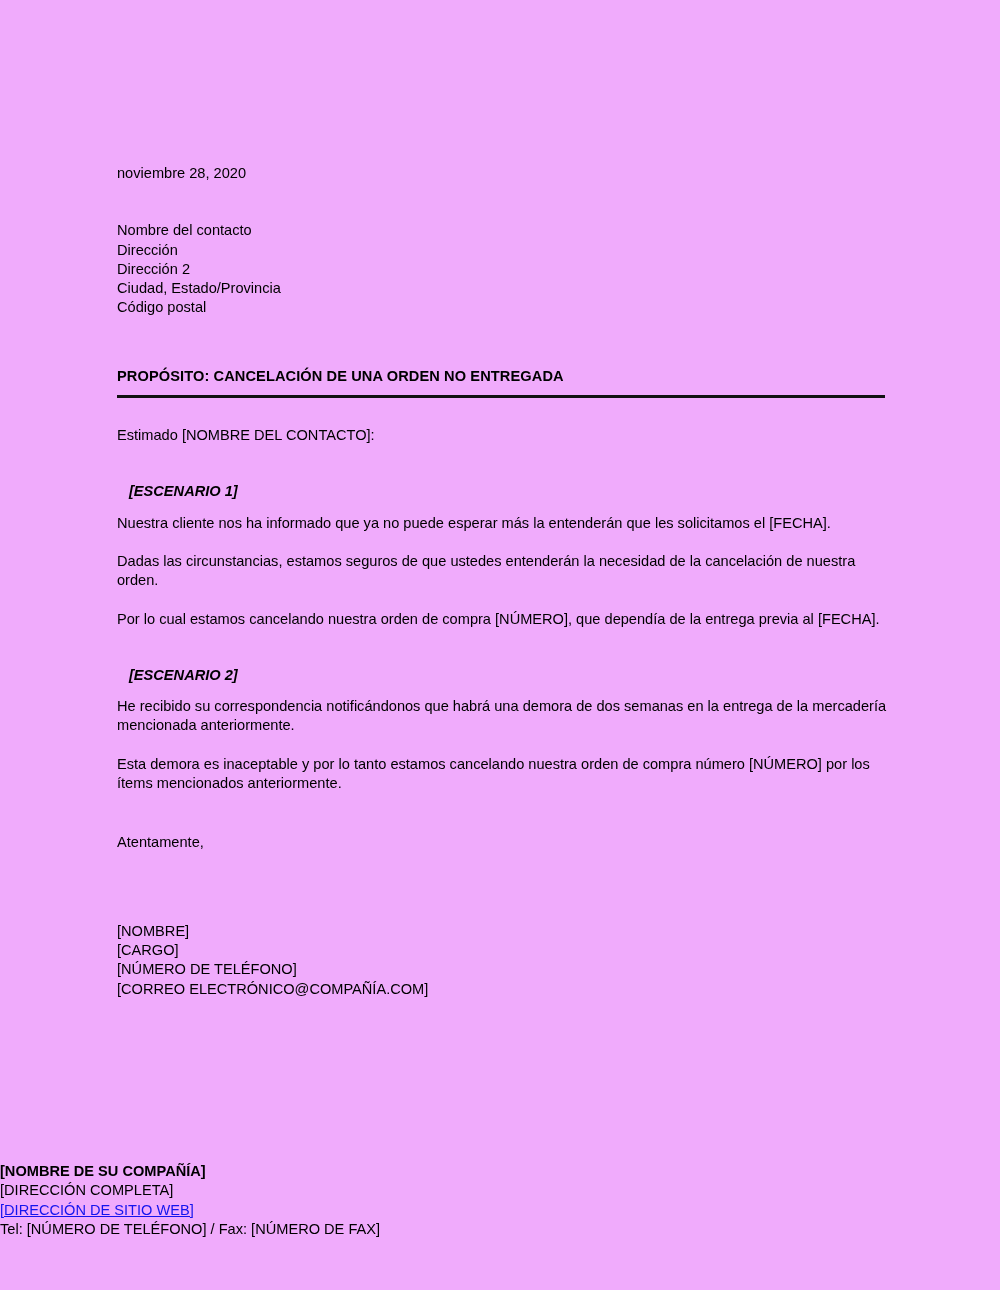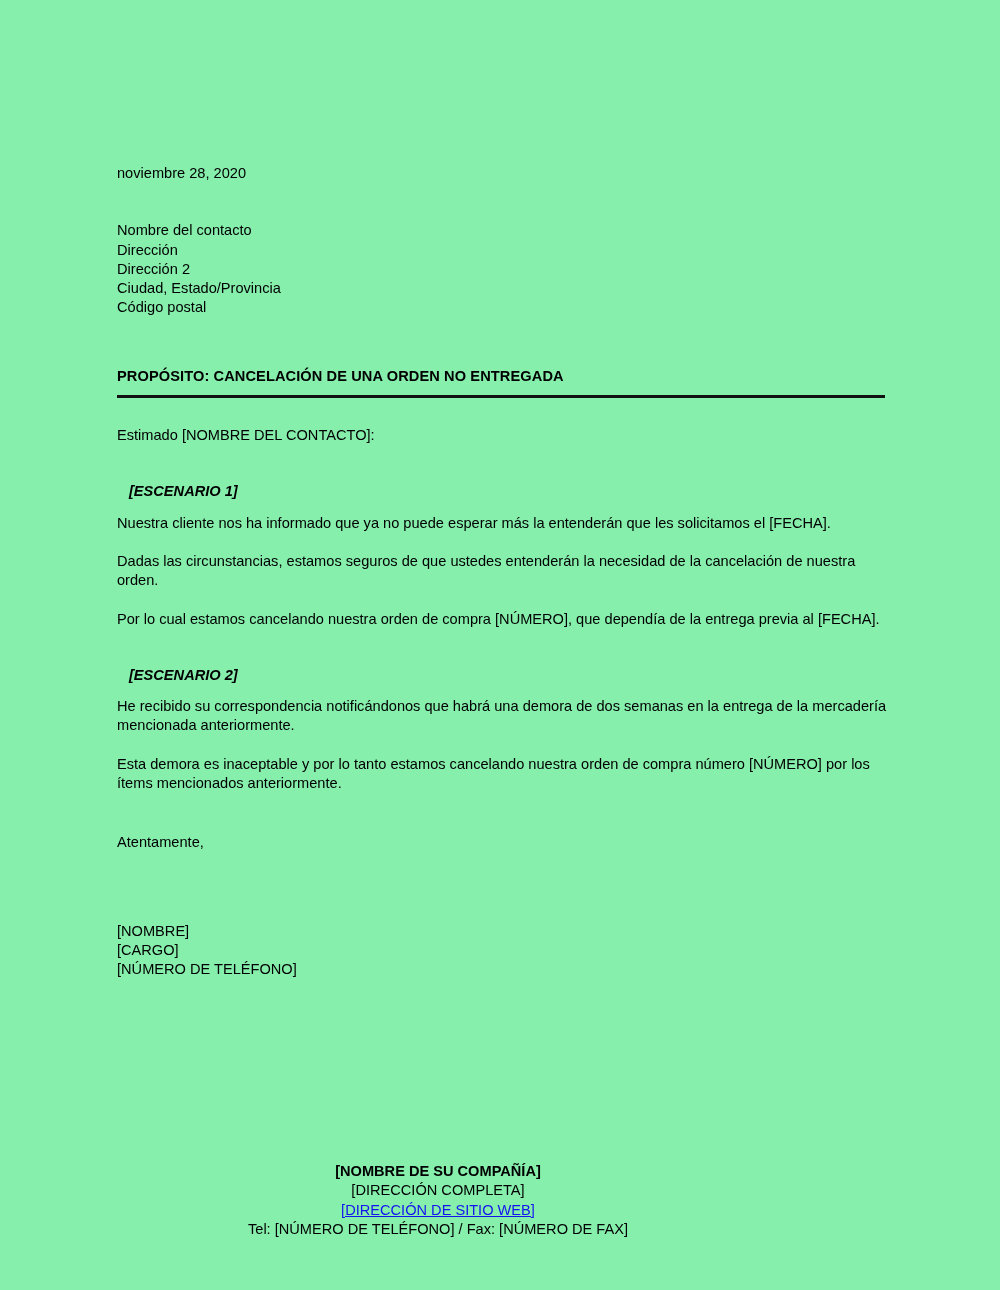--- a/index.html
+++ b/index.html
@@ -16,21 +16,21 @@
     color: #000000;
     -webkit-font-smoothing: antialiased;
   }
 
   .page {
     position: absolute;
     left: 0;
     top: 0;
     width: 1000px;
     height: 1290px;
-    background: #86efac;
+    background: #f0abfc;
     overflow: hidden;
   }
 
   
   .letter-body {
     position: absolute;
     left: 117px;
     top: 164px;
     width: 773px;
     font-size: 14.6px;
@@ -97,21 +97,20 @@
     margin: 0;
     white-space: pre;
   }
 
   
   .footer {
     position: absolute;
     left: 0;
     top: 1162px;
     width: 876px;
-    text-align: center;
     font-size: 14.6px;
     line-height: 19.3px;
   }
   .footer-company {
     font-weight: bold;
     margin: 0;
   }
   .footer-line {
     margin: 0;
   }
@@ -157,20 +156,21 @@
       <p class="para">He recibido su correspondencia notificándonos que habrá una demora de dos semanas en la entrega de la mercadería mencionada anteriormente.</p>
       <p class="para">Esta demora es inaceptable y por lo tanto estamos cancelando nuestra orden de compra número [NÚMERO] por los ítems mencionados anteriormente.</p>
     </div>
 
     <p class="closing">Atentamente,</p>
 
     <div class="signature-block">
       <p class="signature-line">[NOMBRE]</p>
       <p class="signature-line">[CARGO]</p>
       <p class="signature-line">[NÚMERO DE TELÉFONO]</p>
+      <p class="signature-line">[CORREO ELECTRÓNICO@COMPAÑÍA.COM]</p>
     </div>
 
   </div>
 
   <div class="footer">
     <p class="footer-company">[NOMBRE DE SU COMPAÑÍA]</p>
     <p class="footer-line">[DIRECCIÓN COMPLETA]</p>
     <p class="footer-line"><span class="footer-link">[DIRECCIÓN DE SITIO WEB]</span></p>
     <p class="footer-line">Tel: [NÚMERO DE TELÉFONO] / Fax: [NÚMERO DE FAX]</p>
   </div>

